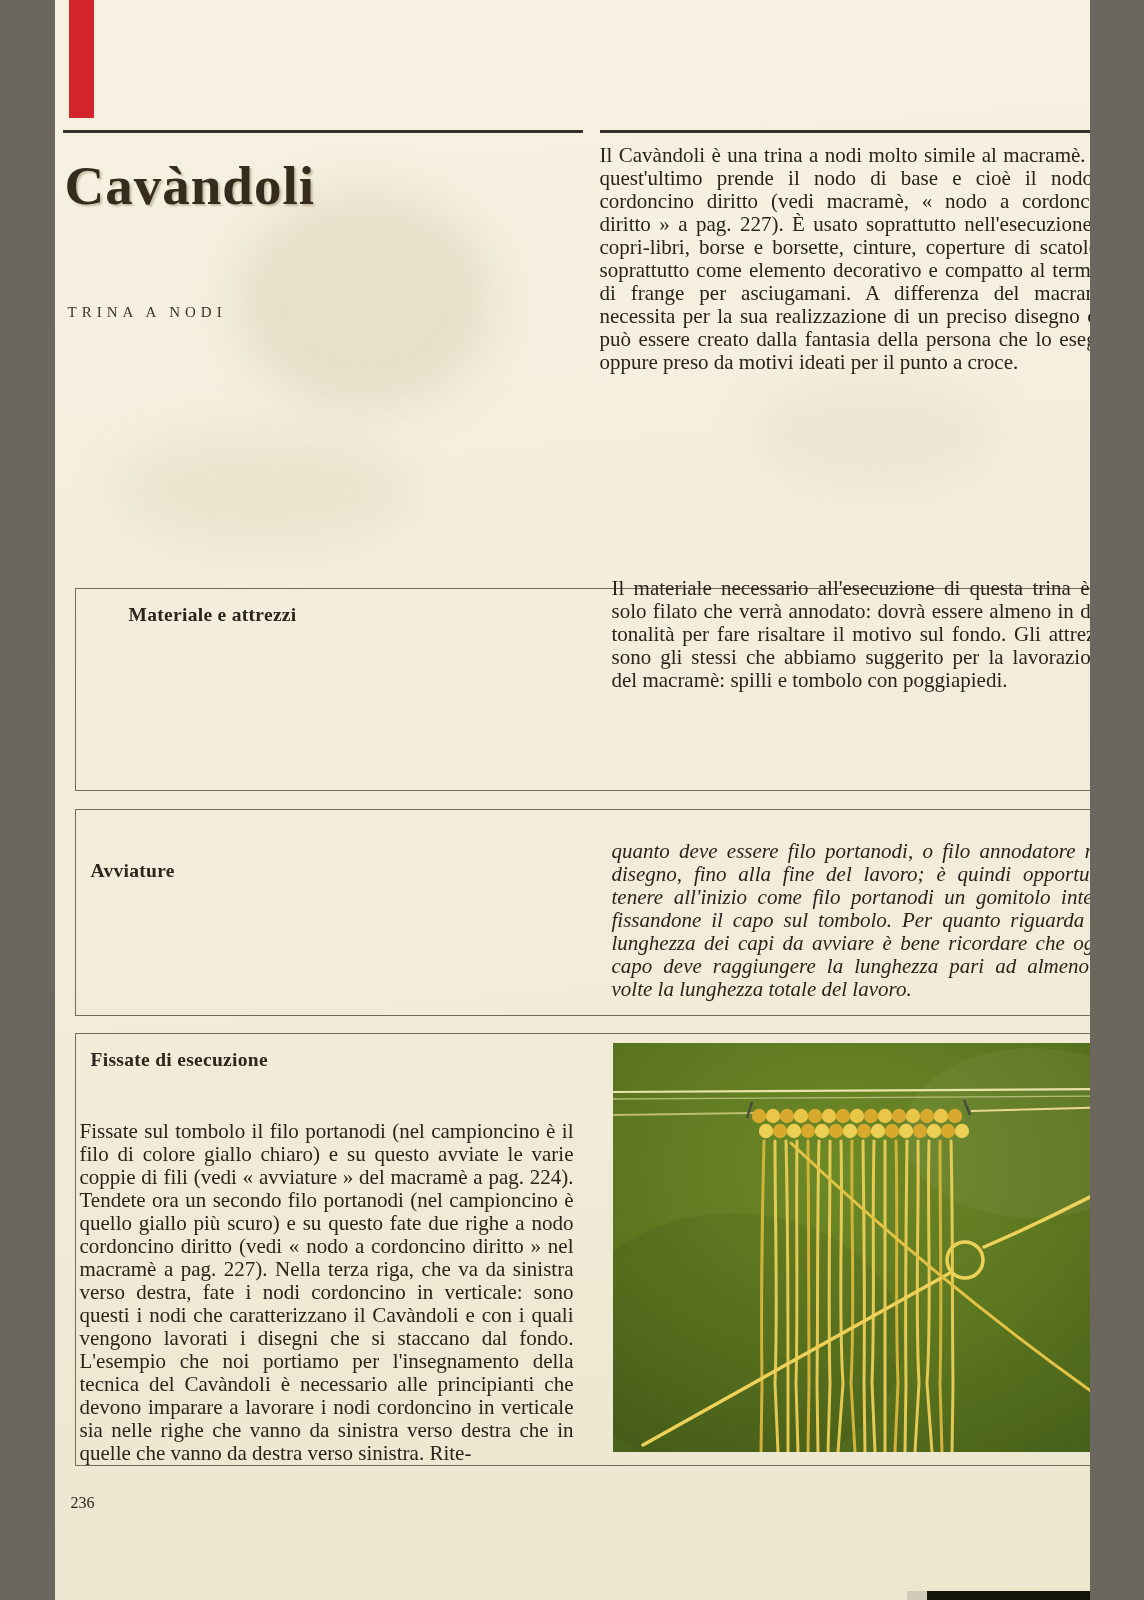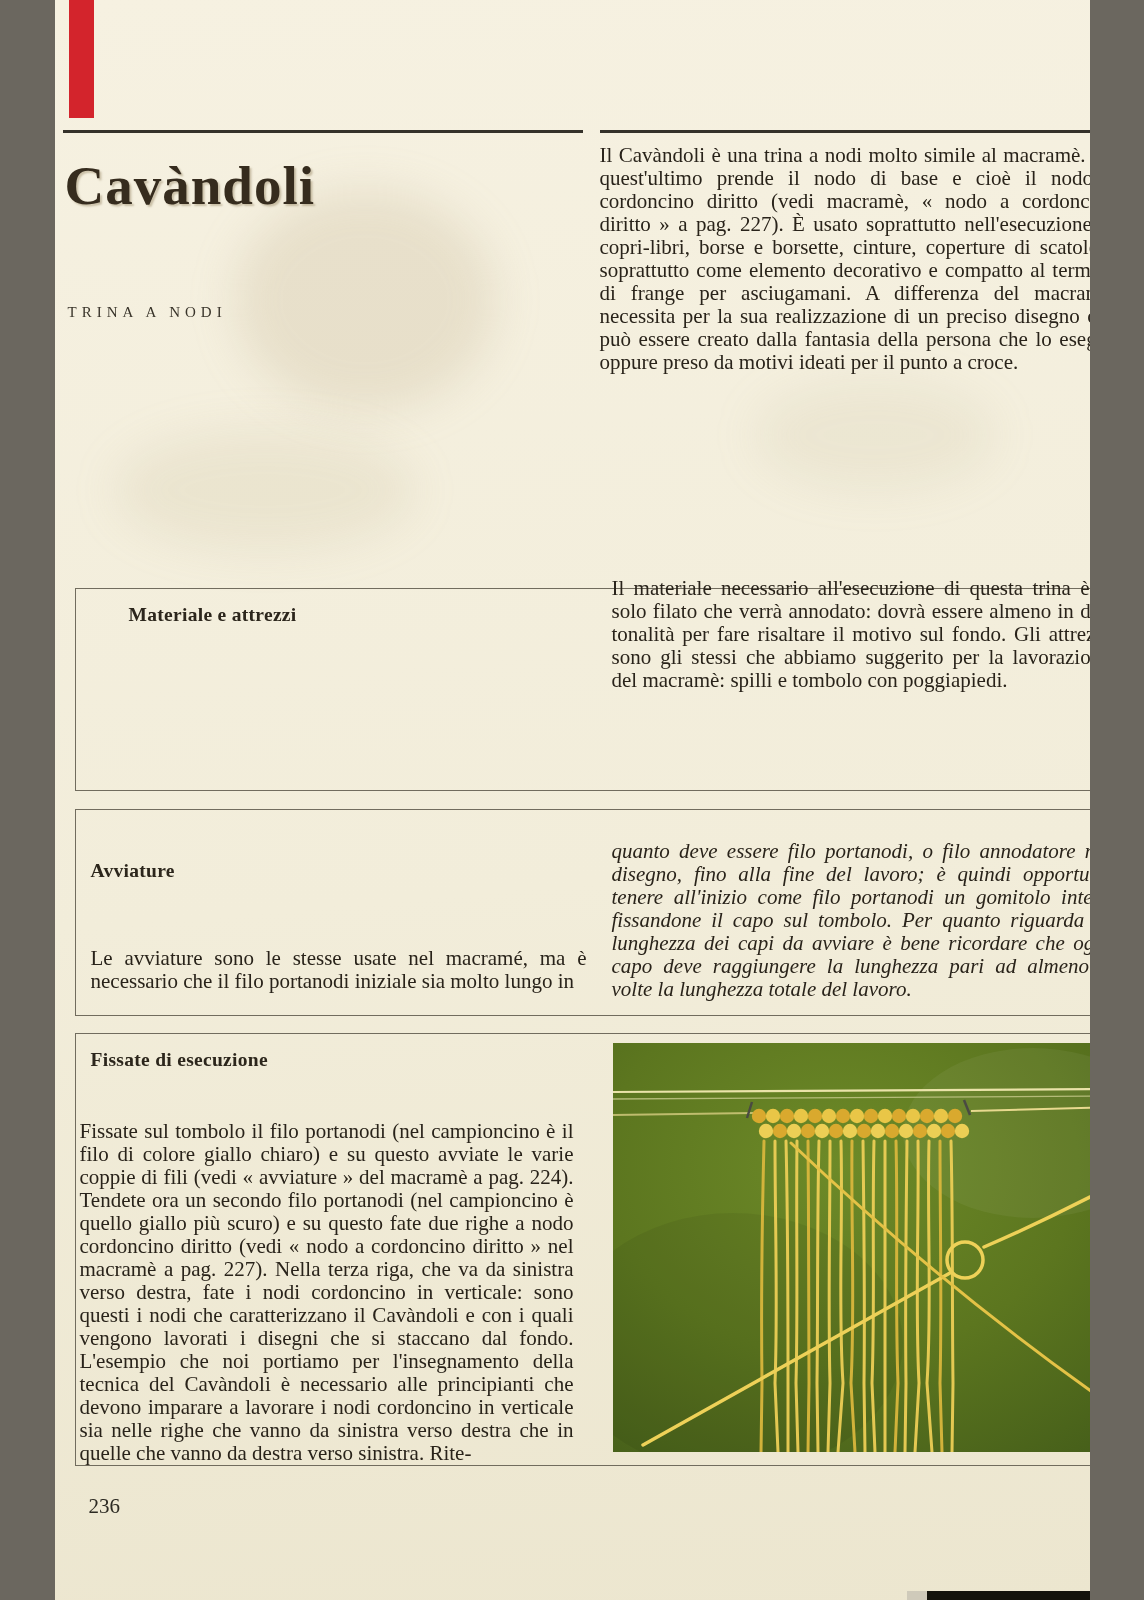--- a/index.html
+++ b/index.html
@@ -30,21 +30,21 @@
   .h-materiale{left:36px;top:604px;margin-left:38px;}
   .p-materiale{left:557px;top:577px;width:499px;}
   .h-avviature{left:36px;top:860px;}
   .p-avv-right{left:557px;top:840px;width:499px;font-style:italic;}
   .p-avv-left{left:36px;top:947px;width:496px;}
   .h-tecnica{left:36px;top:1049px;}
   .p-tecnica{left:25px;top:1120px;width:494px;}
   .photo{position:absolute;left:558px;top:1043px;width:506px;height:409px;overflow:hidden;}
   .fig-num{position:absolute;right:9px;bottom:5px;color:#f5f2ea;font-size:22px;font-weight:700;
     text-shadow:0 0 3px rgba(0,0,0,.5);}
-  .page-number{position:absolute;left:34px;top:1494px;font-size:21px;color:#2c2a22;}
+  .page-number{position:absolute;left:16px;top:1494px;font-size:16px;color:#2c2a22;}
   .artifact-light{position:absolute;left:852px;top:1591px;width:20px;height:9px;background:#cfcaba;}
   .artifact-dark{position:absolute;left:872px;top:1591px;width:272px;height:9px;background:#14130c;}
   .stain{position:absolute;border-radius:50%;filter:blur(22px);pointer-events:none;}
   .stain1{left:180px;top:190px;width:260px;height:220px;background:rgba(185,170,130,.22);}
   .stain2{left:60px;top:430px;width:300px;height:120px;background:rgba(185,170,130,.14);}
   .stain3{left:700px;top:380px;width:240px;height:110px;background:rgba(185,170,130,.12);}
 </style>
 </head>
 <body>
 
@@ -62,21 +62,20 @@
   <div class="subtitle">TRINA A NODI</div>
   <p class="para intro">Il Cavàndoli è una trina a nodi molto simile al macramè. Da quest'ultimo prende il nodo di base e cioè il nodo a cordoncino diritto (vedi macramè, « nodo a cordoncino diritto » a pag. 227). È usato soprattutto nell'esecuzione di copri-libri, borse e borsette, cinture, coperture di scatole e soprattutto come elemento decorativo e compatto al termine di frange per asciugamani. A differenza del macramè, necessita per la sua realizzazione di un preciso disegno che può essere creato dalla fantasia della persona che lo esegue oppure preso da motivi ideati per il punto a croce.</p>
 
   <div class="box box1"></div>
   <h2 class="heading h-materiale">Materiale e attrezzi</h2>
   <p class="para p-materiale">Il materiale necessario all'esecuzione di questa trina è il solo filato che verrà annodato: dovrà essere almeno in due tonalità per fare risaltare il motivo sul fondo. Gli attrezzi sono gli stessi che abbiamo suggerito per la lavorazione del macramè: spilli e tombolo con poggiapiedi.</p>
 
   <div class="box box2"></div>
   <h2 class="heading h-avviature">Avviature</h2>
   <p class="para p-avv-right">quanto deve essere filo portanodi, o filo annodatore nel disegno, fino alla fine del lavoro; è quindi opportuno tenere all'inizio come filo portanodi un gomitolo intero fissandone il capo sul tombolo. Per quanto riguarda la lunghezza dei capi da avviare è bene ricordare che ogni capo deve raggiungere la lunghezza pari ad almeno 7 volte la lunghezza totale del lavoro.</p>
-  <p class="para p-avv-left">Le avviature sono le stesse usate nel macramé, ma è necessario che il filo portanodi iniziale sia molto lungo in</p>
 
   <div class="box box3"></div>
   <h2 class="heading h-tecnica">Fissate di esecuzione</h2>
   <p class="para p-tecnica">Fissate sul tombolo il filo portanodi (nel campioncino è il filo di colore giallo chiaro) e su questo avviate le varie coppie di fili (vedi « avviature » del macramè a pag. 224). Tendete ora un secondo filo portanodi (nel campioncino è quello giallo più scuro) e su questo fate due righe a nodo cordoncino diritto (vedi « nodo a cordoncino diritto » nel macramè a pag. 227). Nella terza riga, che va da sinistra verso destra, fate i nodi cordoncino in verticale: sono questi i nodi che caratterizzano il Cavàndoli e con i quali vengono lavorati i disegni che si staccano dal fondo. L'esempio che noi portiamo per l'insegnamento della tecnica del Cavàndoli è necessario alle principianti che devono imparare a lavorare i nodi cordoncino in verticale sia nelle righe che vanno da sinistra verso destra che in quelle che vanno da destra verso sinistra. Rite-</p>
 
   <div class="photo">
     <svg id="photo-svg" width="506" height="409" viewBox="0 0 506 409" xmlns="http://www.w3.org/2000/svg">
       <defs>
         <radialGradient id="gbg" cx="45%" cy="30%" r="85%">
           <stop offset="0%" stop-color="#6d8a28"></stop>

